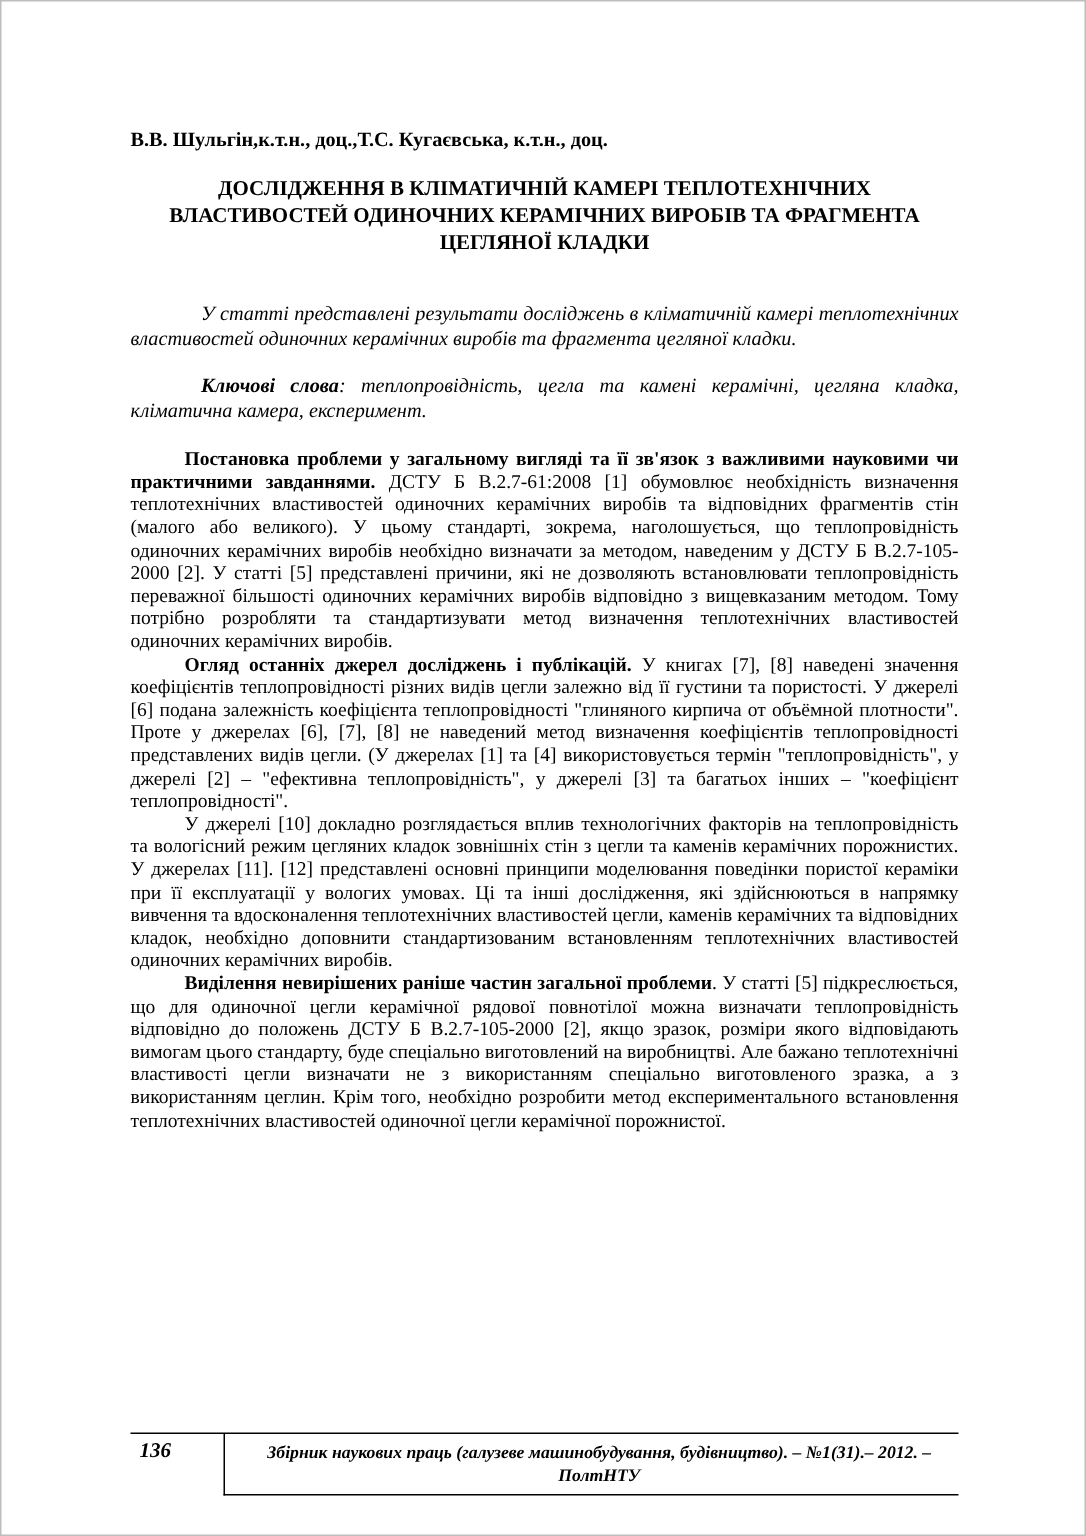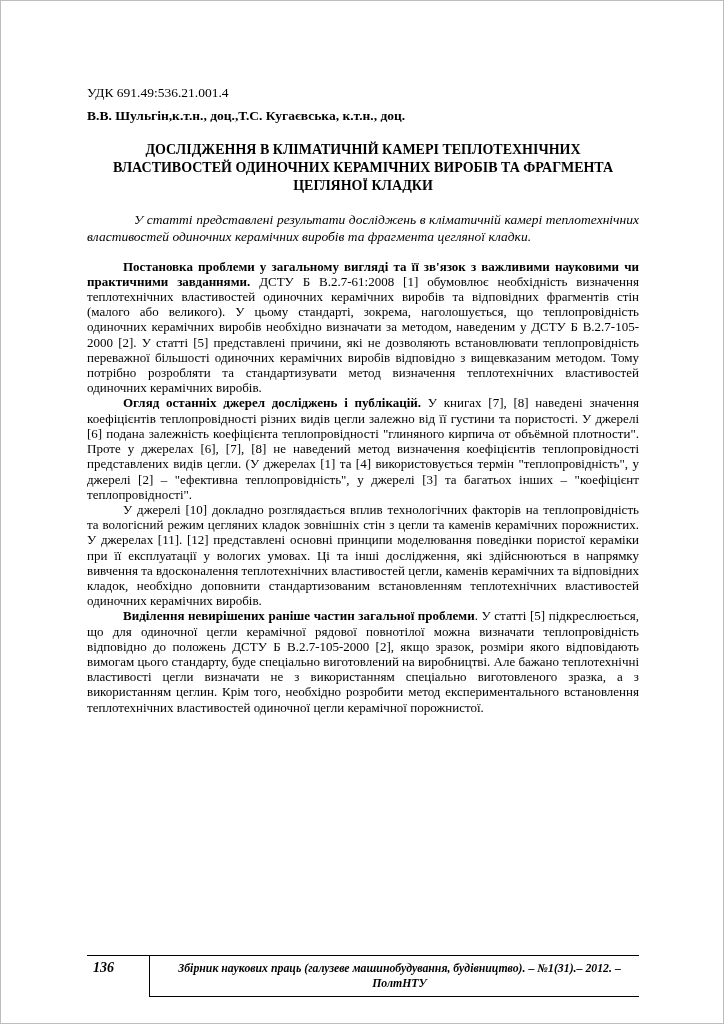--- a/index.html
+++ b/index.html
@@ -29,21 +29,21 @@
     font-size: 13.5px;
     font-weight: bold;
     font-style: italic;
     margin-bottom: 15px;
   }
   .title {
     font-size: 14px;
     font-weight: bold;
     text-align: center;
     line-height: 1.3;
-    margin-bottom: 15px;
+    margin-bottom: 27px;
   }
   .abstract {
     font-size: 13.5px;
     font-style: italic;
     text-align: justify;
     text-indent: 47px;
     line-height: 1.3;
     margin-bottom: 13px;
   }
   .keywords {
@@ -87,29 +87,29 @@
     font-size: 11.8px;
     text-align: center;
     padding: 5px 6px 5px 16px;
   }
 </style>
 </head>
 <body>
 
 <div class="page">
 
-  <p class="udc">УДК 691.49:536.21.001.4</p>
 
   <p class="authors">В.В. Шульгін,к.т.н., доц.,Т.С. Кугаєвська, к.т.н., доц.</p>
 
 
   <h1 class="title">ДОСЛІДЖЕННЯ В КЛІМАТИЧНІЙ КАМЕРІ ТЕПЛОТЕХНІЧНИХ ВЛАСТИВОСТЕЙ ОДИНОЧНИХ КЕРАМІЧНИХ ВИРОБІВ ТА ФРАГМЕНТА ЦЕГЛЯНОЇ КЛАДКИ</h1>
 
   <p class="abstract">У статті представлені результати досліджень в кліматичній камері теплотехнічних властивостей одиночних керамічних виробів та фрагмента цегляної кладки.</p>
 
+  <p class="keywords"><span class="kw-label">Ключові слова</span><span>: теплопровідність, цегла та камені керамічні, цегляна кладка, кліматична камера, експеримент.</span></p>
 
   <p class="body-par"><span class="lead">Постановка проблеми у загальному вигляді та її зв'язок з важливими науковими чи практичними завданнями. </span><span>ДСТУ Б В.2.7-61:2008 [1] обумовлює необхідність визначення теплотехнічних властивостей одиночних керамічних виробів та відповідних фрагментів стін (малого або великого). У цьому стандарті, зокрема, наголошується, що теплопровідність одиночних керамічних виробів необхідно визначати за методом, наведеним у ДСТУ Б В.2.7-105-2000 [2]. У статті [5] представлені причини, які не дозволяють встановлювати теплопровідність переважної більшості одиночних керамічних виробів відповідно з вищевказаним методом. Тому потрібно розробляти та стандартизувати метод визначення теплотехнічних властивостей одиночних керамічних виробів.</span></p>
 
   <p class="body-par"><span class="lead">Огляд останніх джерел досліджень і публікацій. </span><span>У книгах [7], [8] наведені значення коефіцієнтів теплопровідності різних видів цегли залежно від її густини та пористості. У джерелі [6] подана залежність коефіцієнта теплопровідності "глиняного кирпича от объёмной плотности". Проте у джерелах [6], [7], [8] не наведений метод визначення коефіцієнтів теплопровідності представлених видів цегли. (У джерелах [1] та [4] використовується термін "теплопровідність", у джерелі [2] – "ефективна теплопровідність", у джерелі [3] та багатьох інших – "коефіцієнт теплопровідності".</span></p>
 
   <p class="body-par"><span class="lead"></span><span>У джерелі [10] докладно розглядається вплив технологічних факторів на теплопровідність та вологісний режим цегляних кладок зовнішніх стін з цегли та каменів керамічних порожнистих. У джерелах [11]. [12] представлені основні принципи моделювання поведінки пористої кераміки при її експлуатації у вологих умовах. Ці та інші дослідження, які здійснюються в напрямку вивчення та вдосконалення теплотехнічних властивостей цегли, каменів керамічних та відповідних кладок, необхідно доповнити стандартизованим встановленням теплотехнічних властивостей одиночних керамічних виробів.</span></p>
 
   <p class="body-par"><span class="lead">Виділення невирішених раніше частин загальної проблеми</span><span>. У статті [5] підкреслюється, що для одиночної цегли керамічної рядової повнотілої можна визначати теплопровідність відповідно до положень ДСТУ Б В.2.7-105-2000 [2], якщо зразок, розміри якого відповідають вимогам цього стандарту, буде спеціально виготовлений на виробництві. Але бажано теплотехнічні властивості цегли визначати не з використанням спеціально виготовленого зразка, а з використанням цеглин. Крім того, необхідно розробити метод експериментального встановлення теплотехнічних властивостей одиночної цегли керамічної порожнистої.</span></p>
 
   <div class="footer">

